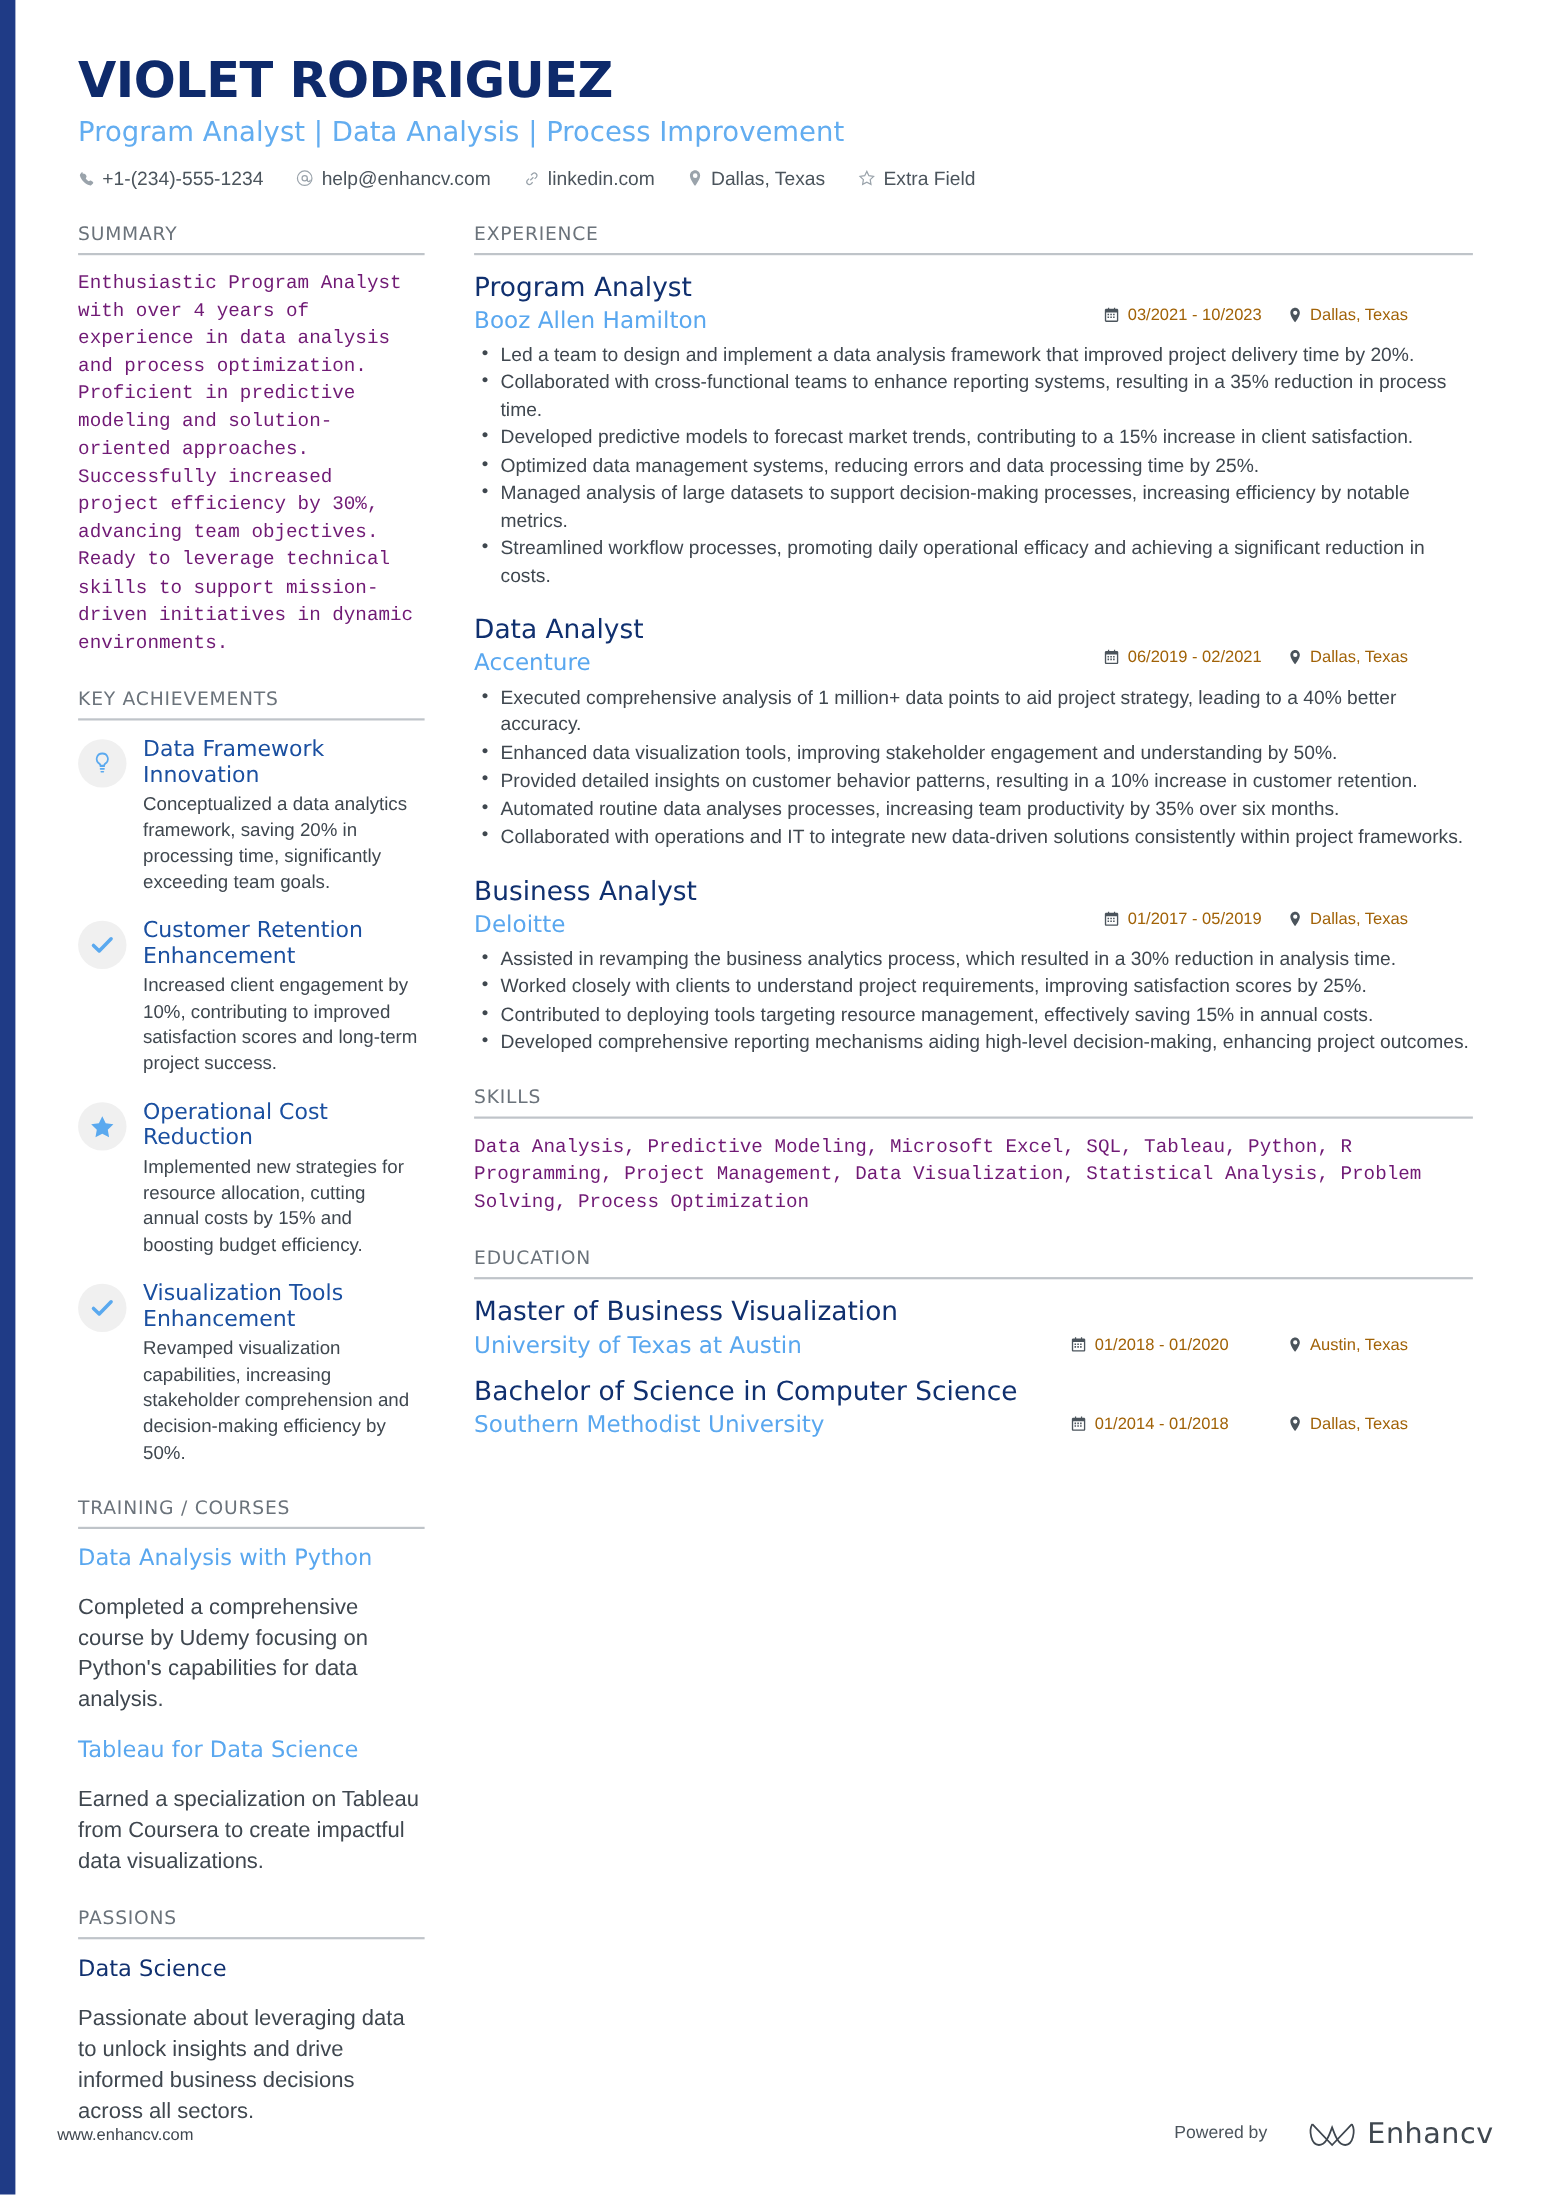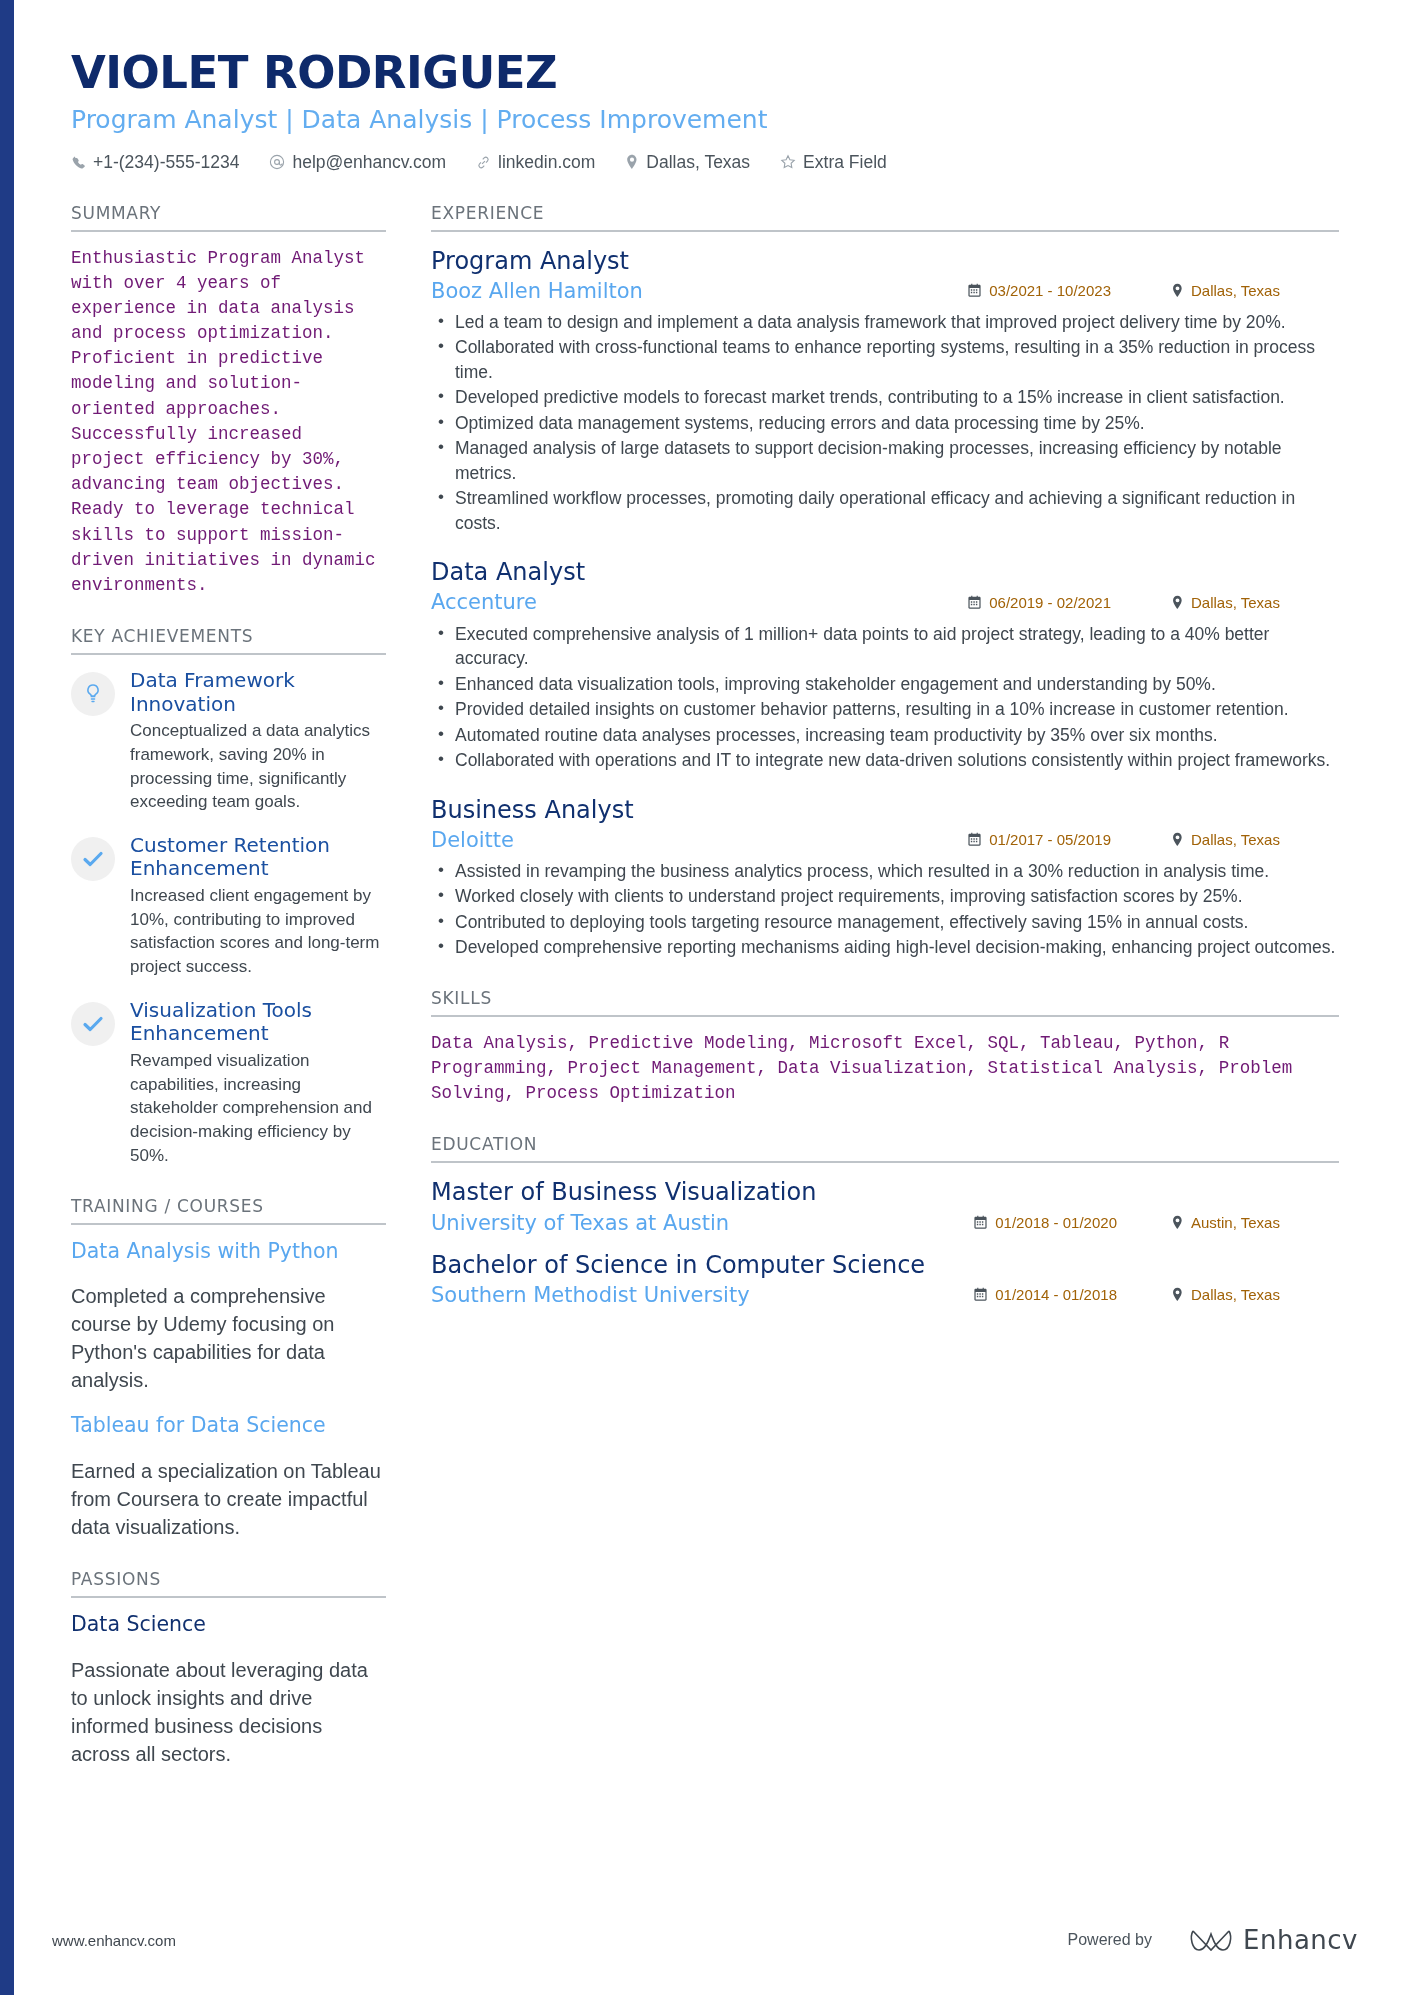--- a/index.html
+++ b/index.html
@@ -80,21 +80,21 @@
   }
   .entry-desc { font-size:20px; line-height:1.4; color:#3f474f; margin-top:19px; }
 
   
   .job { margin-bottom:22px; }
   .job-title {
     font-family:"DejaVu Sans", sans-serif;
     font-size:24px; color:#10306f; line-height:1.25; font-weight:400;
   }
   .job-meta {
-    display:flex; align-items:center; margin-top:2px;gap:36px;
+    display:flex; align-items:flex-start; margin-top:2px;
   }
   .job-company {
     font-family:"DejaVu Sans", sans-serif;
     font-size:21px; color:#59a7ef; flex:1 1 auto; line-height:1.25;
   }
   .meta-bit {
     display:flex; align-items:center; font-size:15px; color:#a16207;
     margin-left:22px; white-space:nowrap;
   }
   .meta-bit .ic { color:#4b545c; margin-right:7px; display:inline-flex; line-height:1; }
@@ -234,20 +234,31 @@
               <svg width="22" height="18" viewBox="0 0 22 18" fill="none" stroke="#5aa9ef" stroke-width="3.2" stroke-linecap="round" stroke-linejoin="round">
                   <path d="M3 9.5 8.2 14.5 19 3.5"></path>
                 </svg>
             </div>
             <div class="ach-txt">
               <div class="ach-title">Customer Retention Enhancement</div>
               <div class="ach-desc">Increased client engagement by 10%, contributing to improved satisfaction scores and long-term project success.</div>
             </div>
           </div>
 
+          <div class="ach">
+            <div class="ach-ico">
+              <svg width="22" height="21" viewBox="0 0 22 21" fill="#5aa9ef">
+                  <path d="M11 .8l3.1 6.3 7 1-5.1 4.9 1.2 6.9L11 16.6l-6.2 3.3 1.2-6.9L.9 8.1l7-1z"></path>
+                </svg>
+            </div>
+            <div class="ach-txt">
+              <div class="ach-title">Operational Cost Reduction</div>
+              <div class="ach-desc">Implemented new strategies for resource allocation, cutting annual costs by 15% and boosting budget efficiency.</div>
+            </div>
+          </div>
 
           <div class="ach">
             <div class="ach-ico">
               <svg width="22" height="18" viewBox="0 0 22 18" fill="none" stroke="#5aa9ef" stroke-width="3.2" stroke-linecap="round" stroke-linejoin="round">
                   <path d="M3 9.5 8.2 14.5 19 3.5"></path>
                 </svg>
             </div>
             <div class="ach-txt">
               <div class="ach-title">Visualization Tools Enhancement</div>
               <div class="ach-desc">Revamped visualization capabilities, increasing stakeholder comprehension and decision-making efficiency by 50%.</div>

